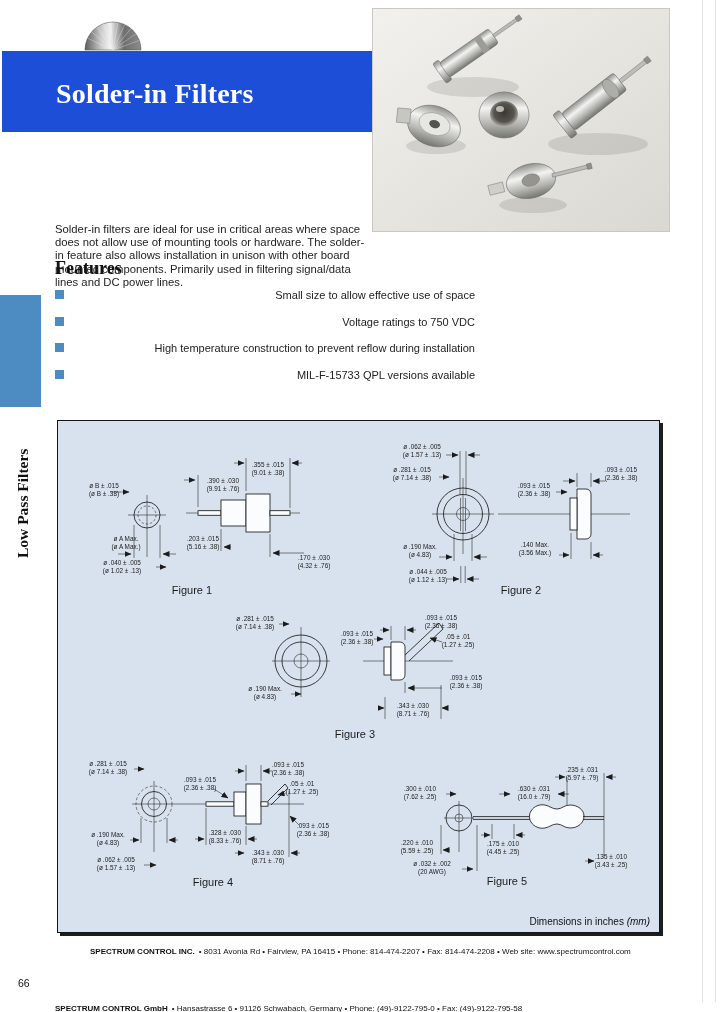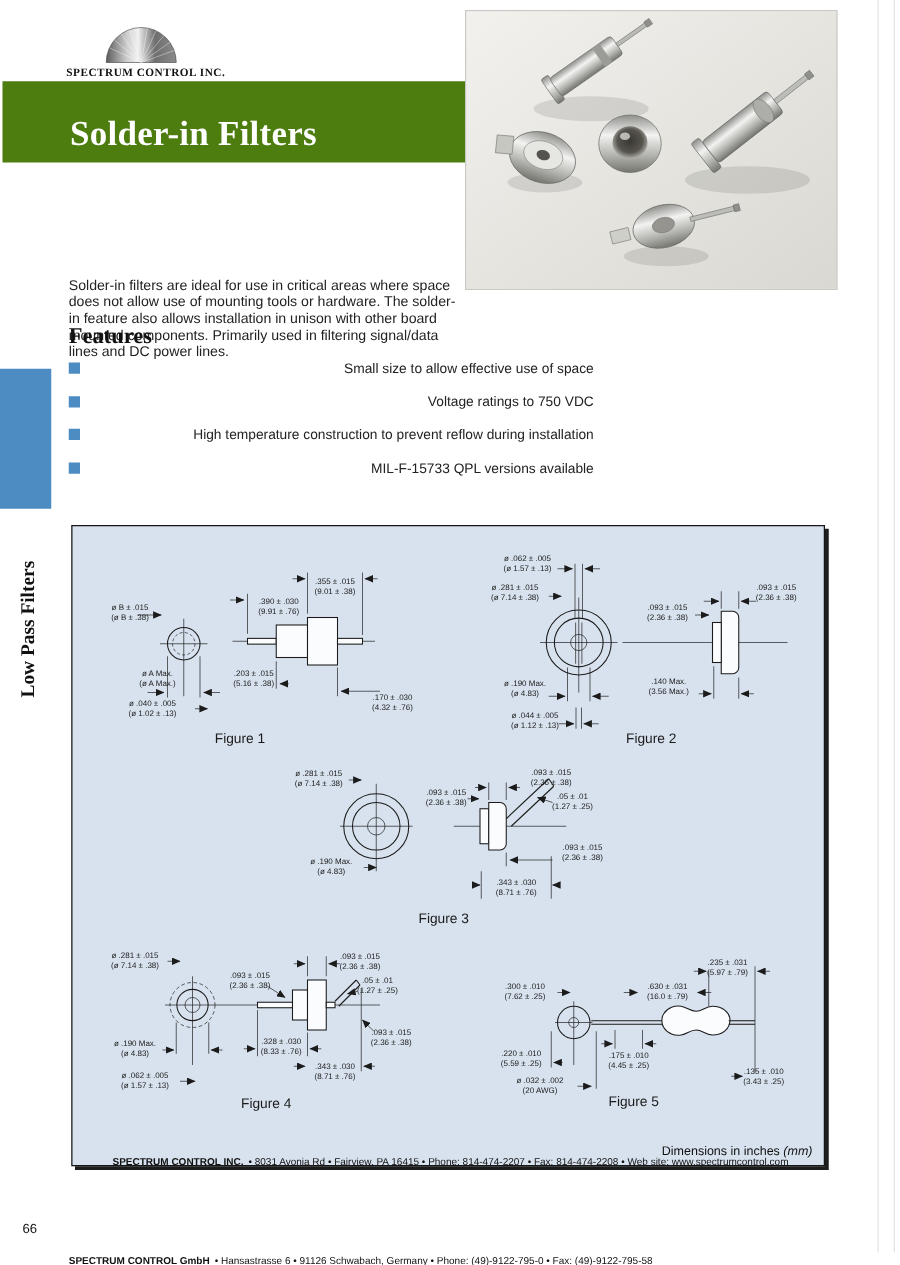--- a/index.html
+++ b/index.html
@@ -4,21 +4,21 @@
 <style>
   html,body{margin:0;padding:0;}
   body{width:720px;height:1012px;position:relative;background:#fff;
        font-family:"Liberation Sans",sans-serif;color:#1c1c1c;overflow:hidden;}
   .abs{position:absolute;}
 
   
   .logo{left:84px;top:16px;width:58px;height:38px;}
   .brand{left:53px;top:53px;width:200px;font-family:"Liberation Serif",serif;
          font-weight:bold;font-size:9px;letter-spacing:.4px;color:#111;}
-  .band{left:2px;top:65px;width:370px;height:65px;background:#4d7c0f;}
+  .band{left:2px;top:51px;width:370px;height:81px;background:#1d4ed8;}
   .title{padding:27px 0 0 54px;color:#fff;font-family:"Liberation Serif",serif;
          font-weight:bold;font-size:28px;letter-spacing:.2px;}
   .photo{left:372px;top:8px;width:296px;height:222px;border:1px solid #c9c8c3;background:#eceae6;}
 
   
   .intro{left:55px;top:176px;width:314px;font-size:11.3px;line-height:13.2px;color:#222;margin-top:47px;}
   .features-h{left:55px;top:258px;font-family:"Liberation Serif",serif;font-weight:bold;
               font-size:18px;color:#111;}
   .bullets{left:55px;top:289px;width:420px;}
   .bullet-row{display:flex;align-items:flex-start;margin-bottom:14.5px;justify-content:space-between;}
@@ -41,21 +41,21 @@
   
   .ln{stroke:#1b1b1b;stroke-width:.85;fill:none;}
   .tn{stroke:#1b1b1b;stroke-width:.55;fill:none;}
   .bd{fill:#fafcfe;stroke:#1b1b1b;stroke-width:.85;}
   .dim{font-family:"Liberation Sans",sans-serif;font-size:6.4px;fill:#1b1b1b;text-anchor:middle;}
   .cap{font-family:"Liberation Sans",sans-serif;font-size:11px;fill:#1b1b1b;text-anchor:middle;}
 
   
   .pageno{left:18px;top:977px;font-size:10.5px;color:#111;}
   .f-line{left:55px;width:612px;font-size:8px;color:#111;white-space:nowrap;}
-  .f1{top:925px;padding-left:35px;} .f2{top:988px;margin-top:16px;}
+  .f1{top:947px;padding-left:35px;} .f2{top:988px;margin-top:16px;}
   .f-co{font-weight:bold;margin-right:4px;}
 
   .scanline{top:0;width:1px;height:1002px;background:#e3e3df;}
 </style>
 </head>
 <body>
 
 <div class="abs scanline" style="left:702px;"></div>
 <div class="abs scanline" style="left:715px;"></div>
 

